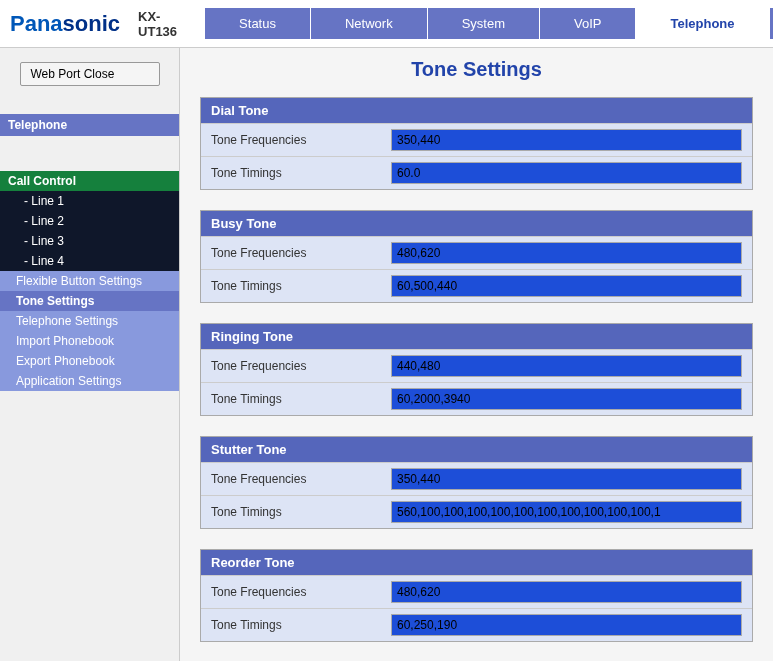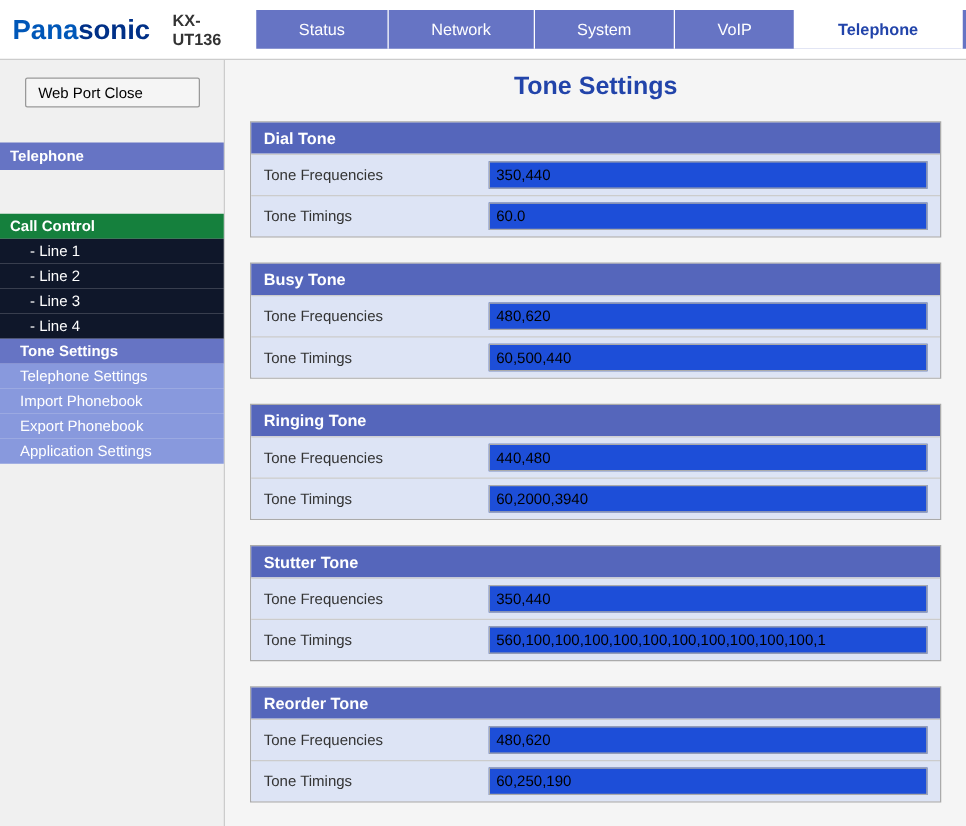--- a/index.html
+++ b/index.html
@@ -136,20 +136,21 @@
 <div id="layout">
 
   <div id="sidebar">
     <button id="web-port-btn">Web Port Close</button>
     <div class="sidebar-section-title">Telephone</div>
     <div class="sidebar-group-title">Call Control</div>
     <div class="sidebar-subitem">- Line 1</div>
     <div class="sidebar-subitem">- Line 2</div>
     <div class="sidebar-subitem">- Line 3</div>
     <div class="sidebar-subitem">- Line 4</div>
+    <div class="sidebar-item">Flexible Button Settings</div>
     <div class="sidebar-item active">Tone Settings</div>
     <div class="sidebar-item">Telephone Settings</div>
     <div class="sidebar-item">Import Phonebook</div>
     <div class="sidebar-item">Export Phonebook</div>
     <div class="sidebar-item">Application Settings</div>
   </div>
 
   <div id="main">
     <div id="page-title">Tone Settings</div>
 

